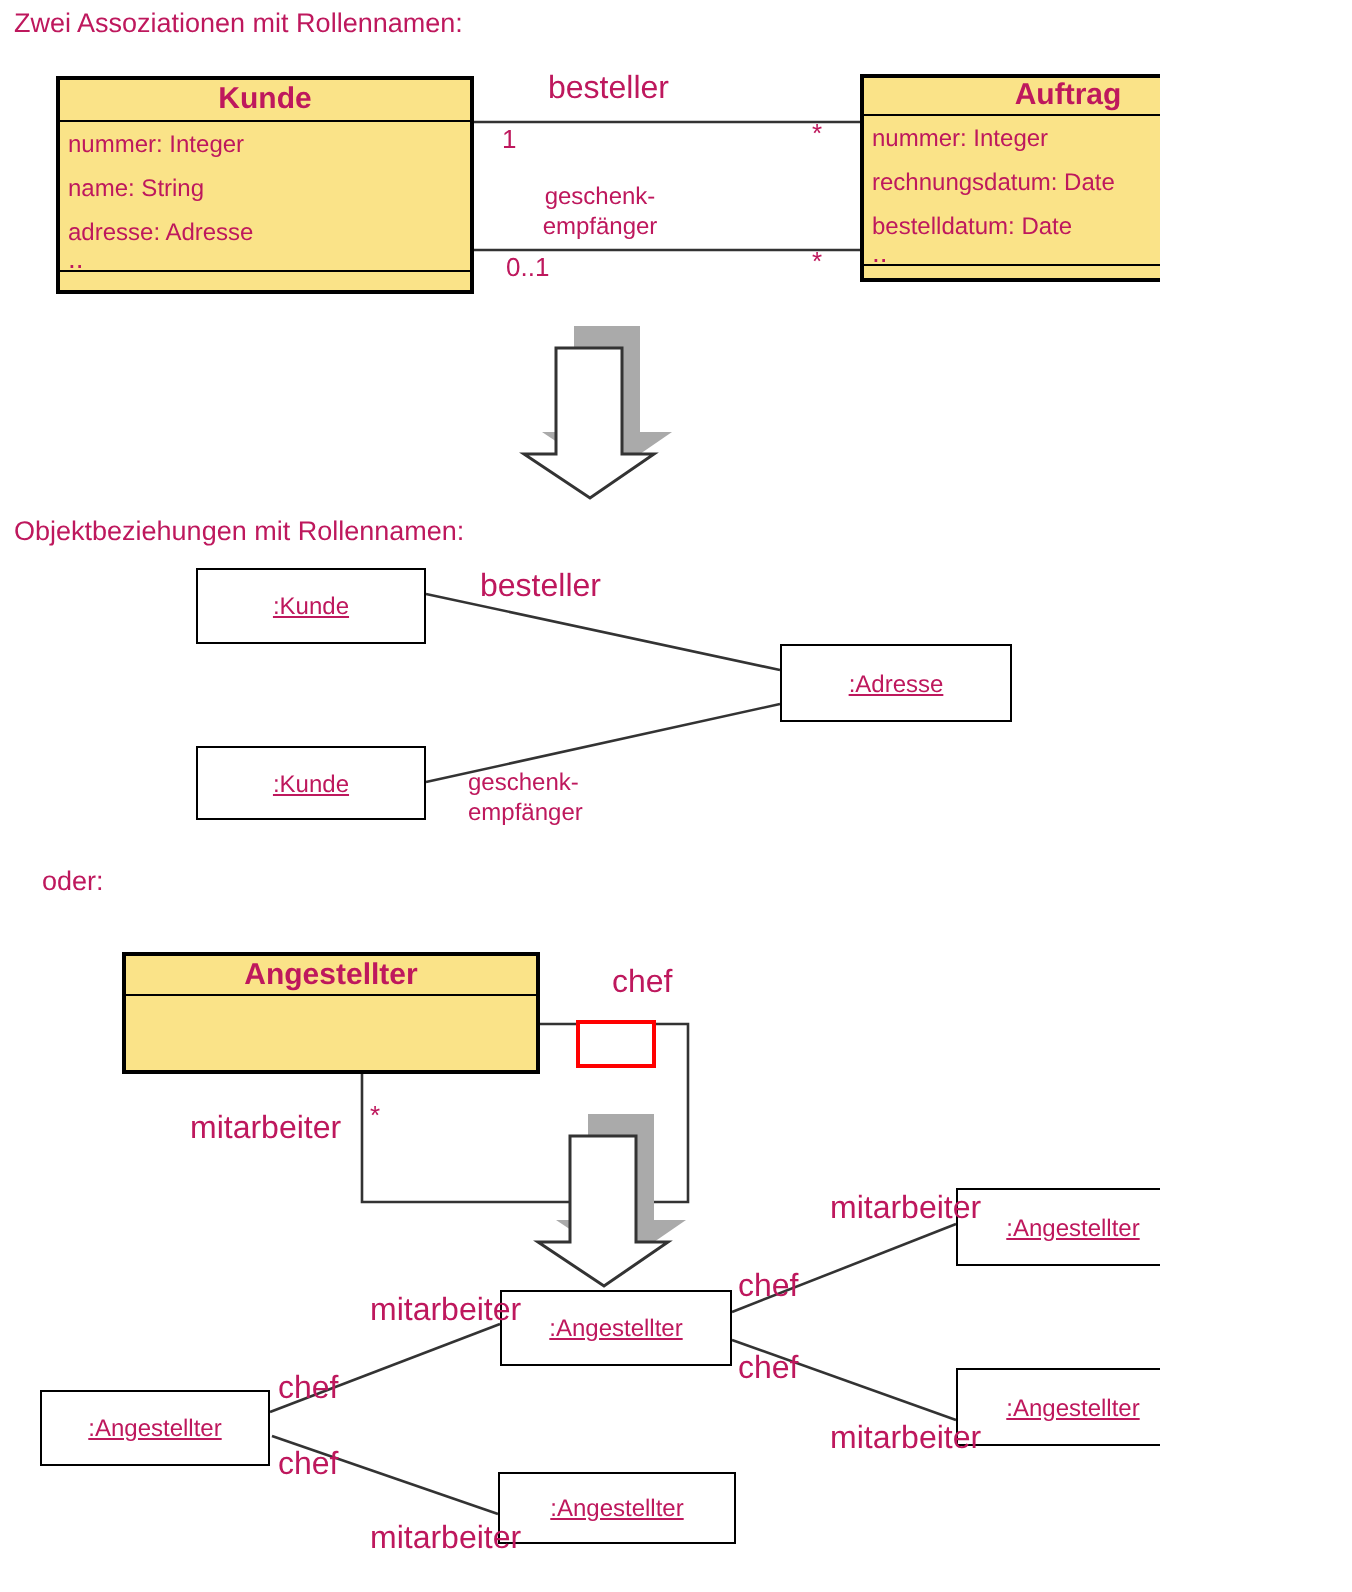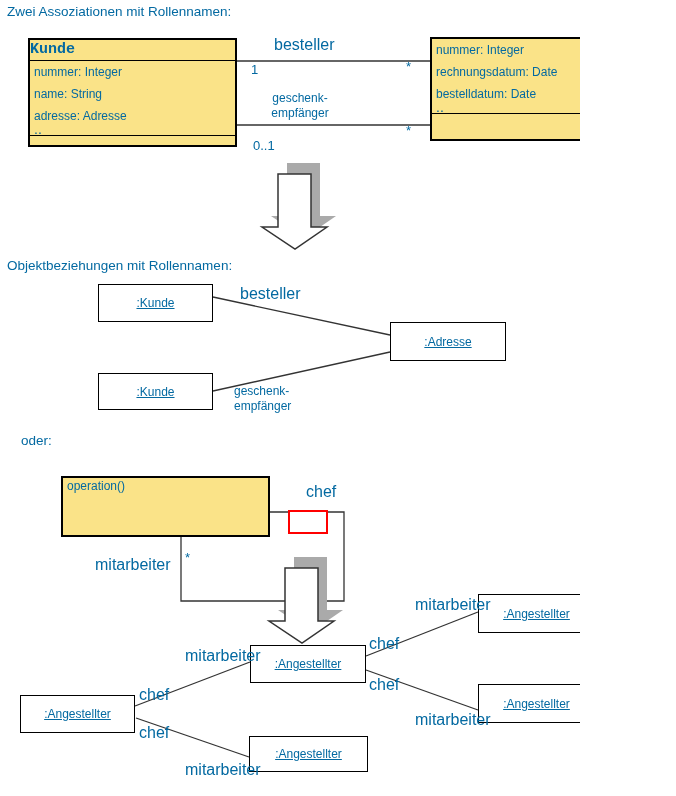--- a/index.html
+++ b/index.html
@@ -1,27 +1,27 @@
 <!DOCTYPE html>
 <html><head>
 <meta charset="utf-8">
 <style>
   html,body{margin:0;padding:0;background:#fff;}
   .page{
     position:relative;width:580px;height:796px;background:#fff;
-    font-family:"Liberation Sans",sans-serif;color:#0369a1;overflow:hidden;
+    font-family:"Liberation Sans",sans-serif;color:#be185d;overflow:hidden;
   }
   .title{position:absolute;font-size:13.5px;white-space:nowrap;z-index:3;}
   svg.underlay{position:absolute;left:0;top:0;z-index:1;}
   .arrow-svg{position:absolute;z-index:2;}
   .uml-class{
     position:absolute;background:#FAE388;border:2px solid #000;
     box-sizing:border-box;z-index:2;display:flex;flex-direction:column;
   }
-  .cls-header{font-weight:bold;text-align:left;font-size:15px;border-bottom:1.5px solid #000;overflow:hidden;font-family:Liberation Mono, monospace;}
+  .cls-header{font-weight:bold;text-align:center;font-size:15px;border-bottom:1.5px solid #000;overflow:hidden;}
   .cls-row{font-size:12px;padding-left:4px;height:22px;line-height:22px;white-space:nowrap;overflow:hidden;}
   .cls-row.slim{height:17px;line-height:17px;border-bottom:1.5px solid #000;}
   .cls-row.slim2{flex:1;line-height:17px;}
   .cls-dots{font-size:14px;padding-left:4px;height:8px;line-height:5px;}
   .cls-empty{flex:1;border-top:1.5px solid #000;}
   .obj-box{
     position:absolute;background:#fff;border:1.5px solid #000;box-sizing:border-box;
     display:flex;align-items:center;justify-content:center;z-index:2;
     font-size:12px;text-decoration:underline;white-space:nowrap;
   }
@@ -62,36 +62,37 @@
   <div class="uml-class" style="left:28px;top:38px;width:209px;height:109px">
     <div class="cls-header" style="height:20px;line-height:20px">Kunde</div>
     <div class="cls-row">nummer: Integer</div>
     <div class="cls-row">name: String</div>
     <div class="cls-row">adresse: Adresse</div>
     <div class="cls-dots">..</div>
     <div class="cls-empty"></div>
   </div>
 
   <div class="uml-class" style="left:430px;top:37px;width:208px;height:104px">
+    <div class="cls-header" style="height:18px;line-height:18px">Auftrag</div>
     <div class="cls-row">nummer: Integer</div>
     <div class="cls-row">rechnungsdatum: Date</div>
     <div class="cls-row">bestelldatum: Date</div>
     <div class="cls-dots">..</div>
     <div class="cls-empty"></div>
   </div>
 
   <span class="lbl" style="left:274px;top:36px">besteller</span>
   <span class="mult" style="left:251px;top:62px">1</span>
   <span class="mult" style="left:406px;top:59px">*</span>
 
   <div class="two-line centered" style="left:264px;top:91px;width:72px">
     <div>geschenk-</div>
     <div>empfänger</div>
   </div>
-  <span class="mult" style="left:253px;top:138px">0..1</span>
+  <span class="mult" style="left:253px;top:126px">0..1</span>
   <span class="mult" style="left:406px;top:123px">*</span>
 
   <svg class="arrow-svg" style="left:252px;top:152px" width="110" height="110">
     <path d="M16,0 L49,0 L49,53 L65,53 L33,75 L0,53 L16,53 Z" transform="translate(19,11)" fill="#AAAAAA"></path>
     <path d="M16,0 L49,0 L49,53 L65,53 L33,75 L0,53 L16,53 Z" transform="translate(10,22)" fill="#FFFFFF" stroke="#333" stroke-width="1.5"></path>
   </svg>
 
   <div class="title" style="left:7px;top:258px">Objektbeziehungen mit Rollennamen:</div>
 
   <div class="obj-box" style="left:98px;top:284px;width:115px;height:38px">:Kunde</div>
@@ -100,21 +101,21 @@
 
   <span class="lbl" style="left:240px;top:285px">besteller</span>
   <div class="two-line" style="left:234px;top:384px">
     <div>geschenk-</div>
     <div>empfänger</div>
   </div>
 
   <div class="title" style="left:21px;top:433px">oder:</div>
 
   <div class="uml-class" style="left:61px;top:476px;width:209px;height:61px">
-    <div class="cls-row slim2">operation()</div>
+    <div class="cls-header" style="height:19px;line-height:19px">Angestellter</div>
   </div>
 
   <span class="lbl" style="left:306px;top:483px">chef</span>
   <div class="red-rect"></div>
   <span class="mult" style="left:185px;top:550px">*</span>
   <span class="lbl" style="left:95px;top:556px">mitarbeiter</span>
 
   <svg class="arrow-svg" style="left:259px;top:546px" width="110" height="110">
     <path d="M16,0 L49,0 L49,53 L65,53 L33,75 L0,53 L16,53 Z" transform="translate(19,11)" fill="#AAAAAA"></path>
     <path d="M16,0 L49,0 L49,53 L65,53 L33,75 L0,53 L16,53 Z" transform="translate(10,22)" fill="#FFFFFF" stroke="#333" stroke-width="1.5"></path>

